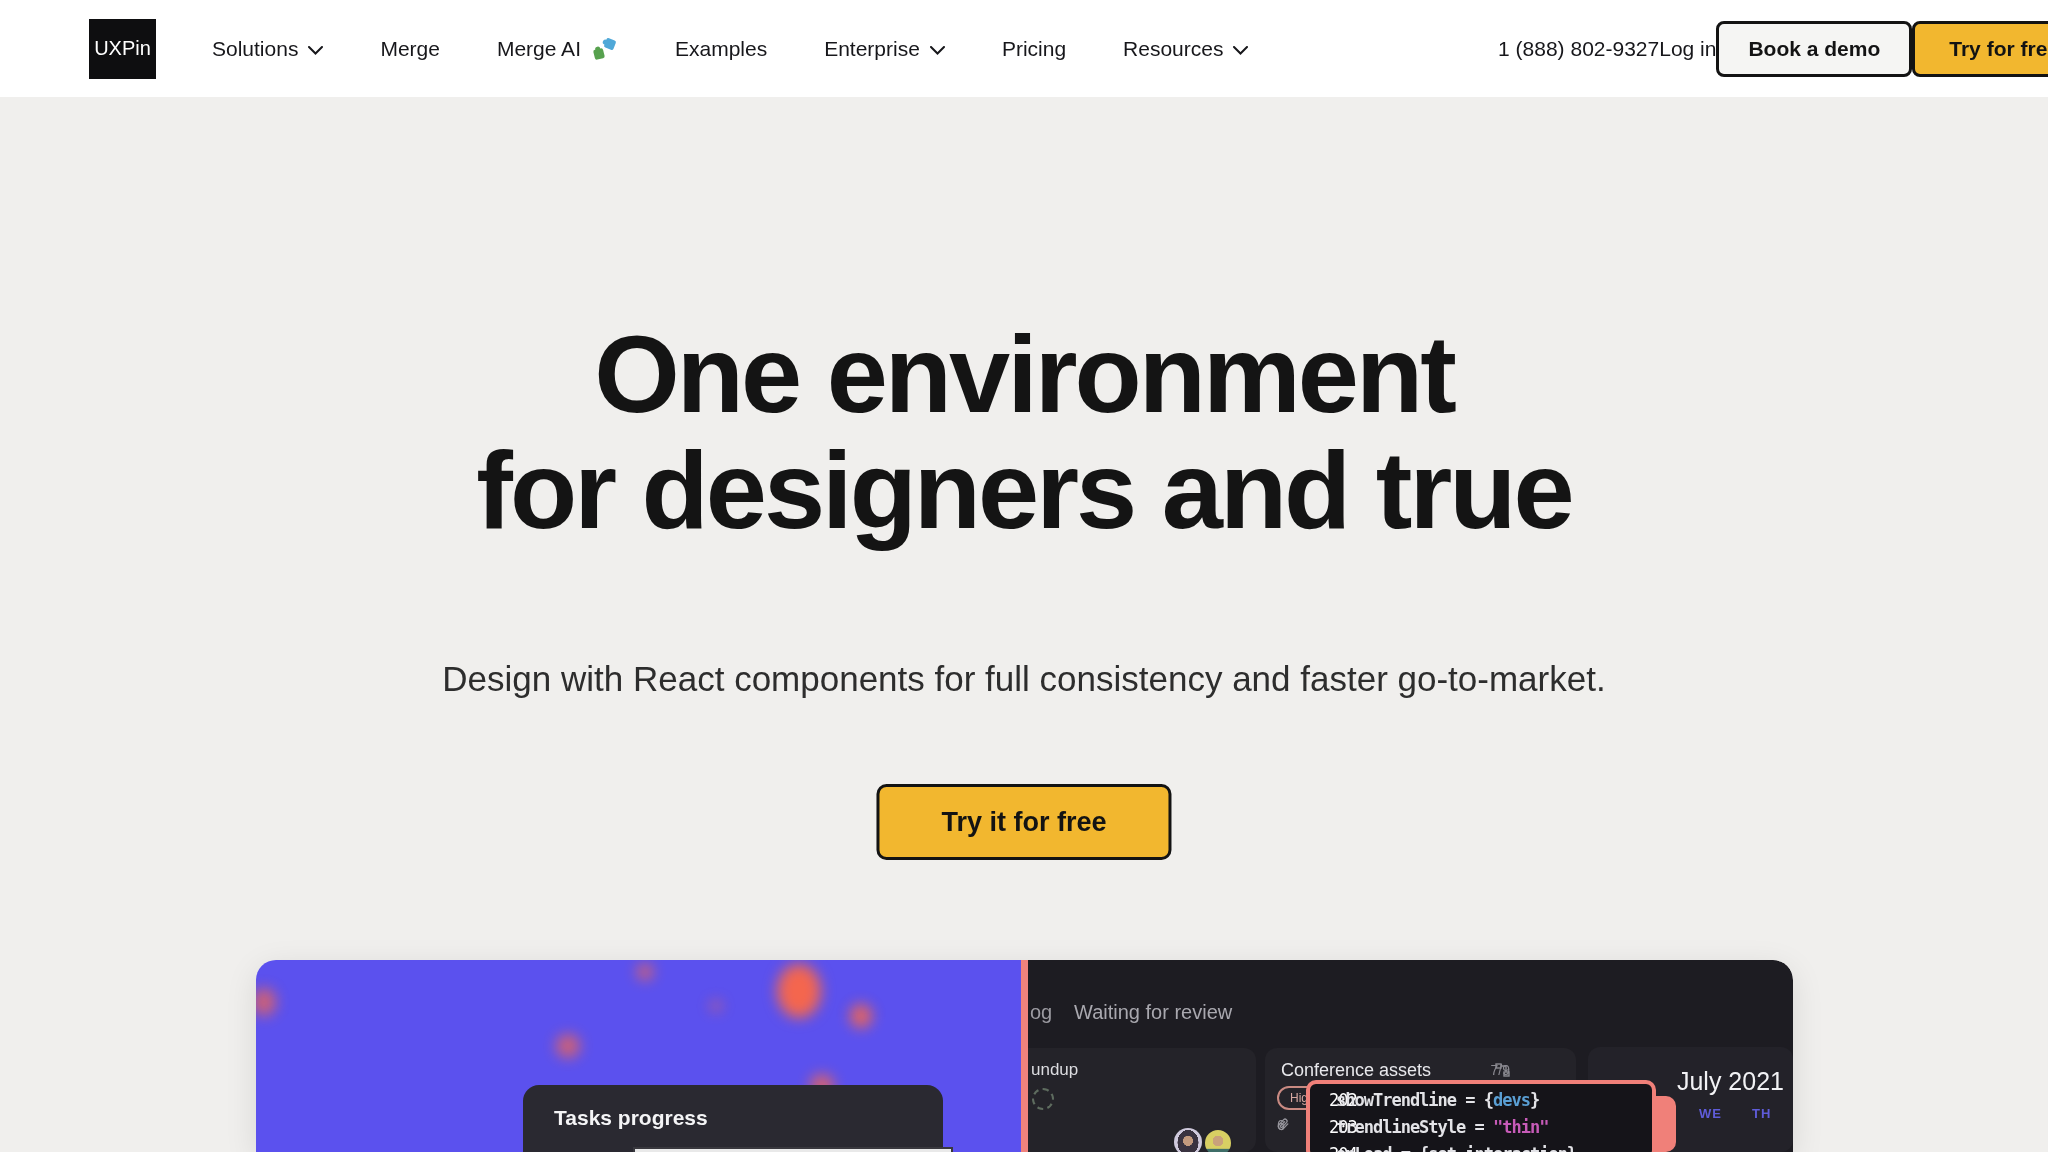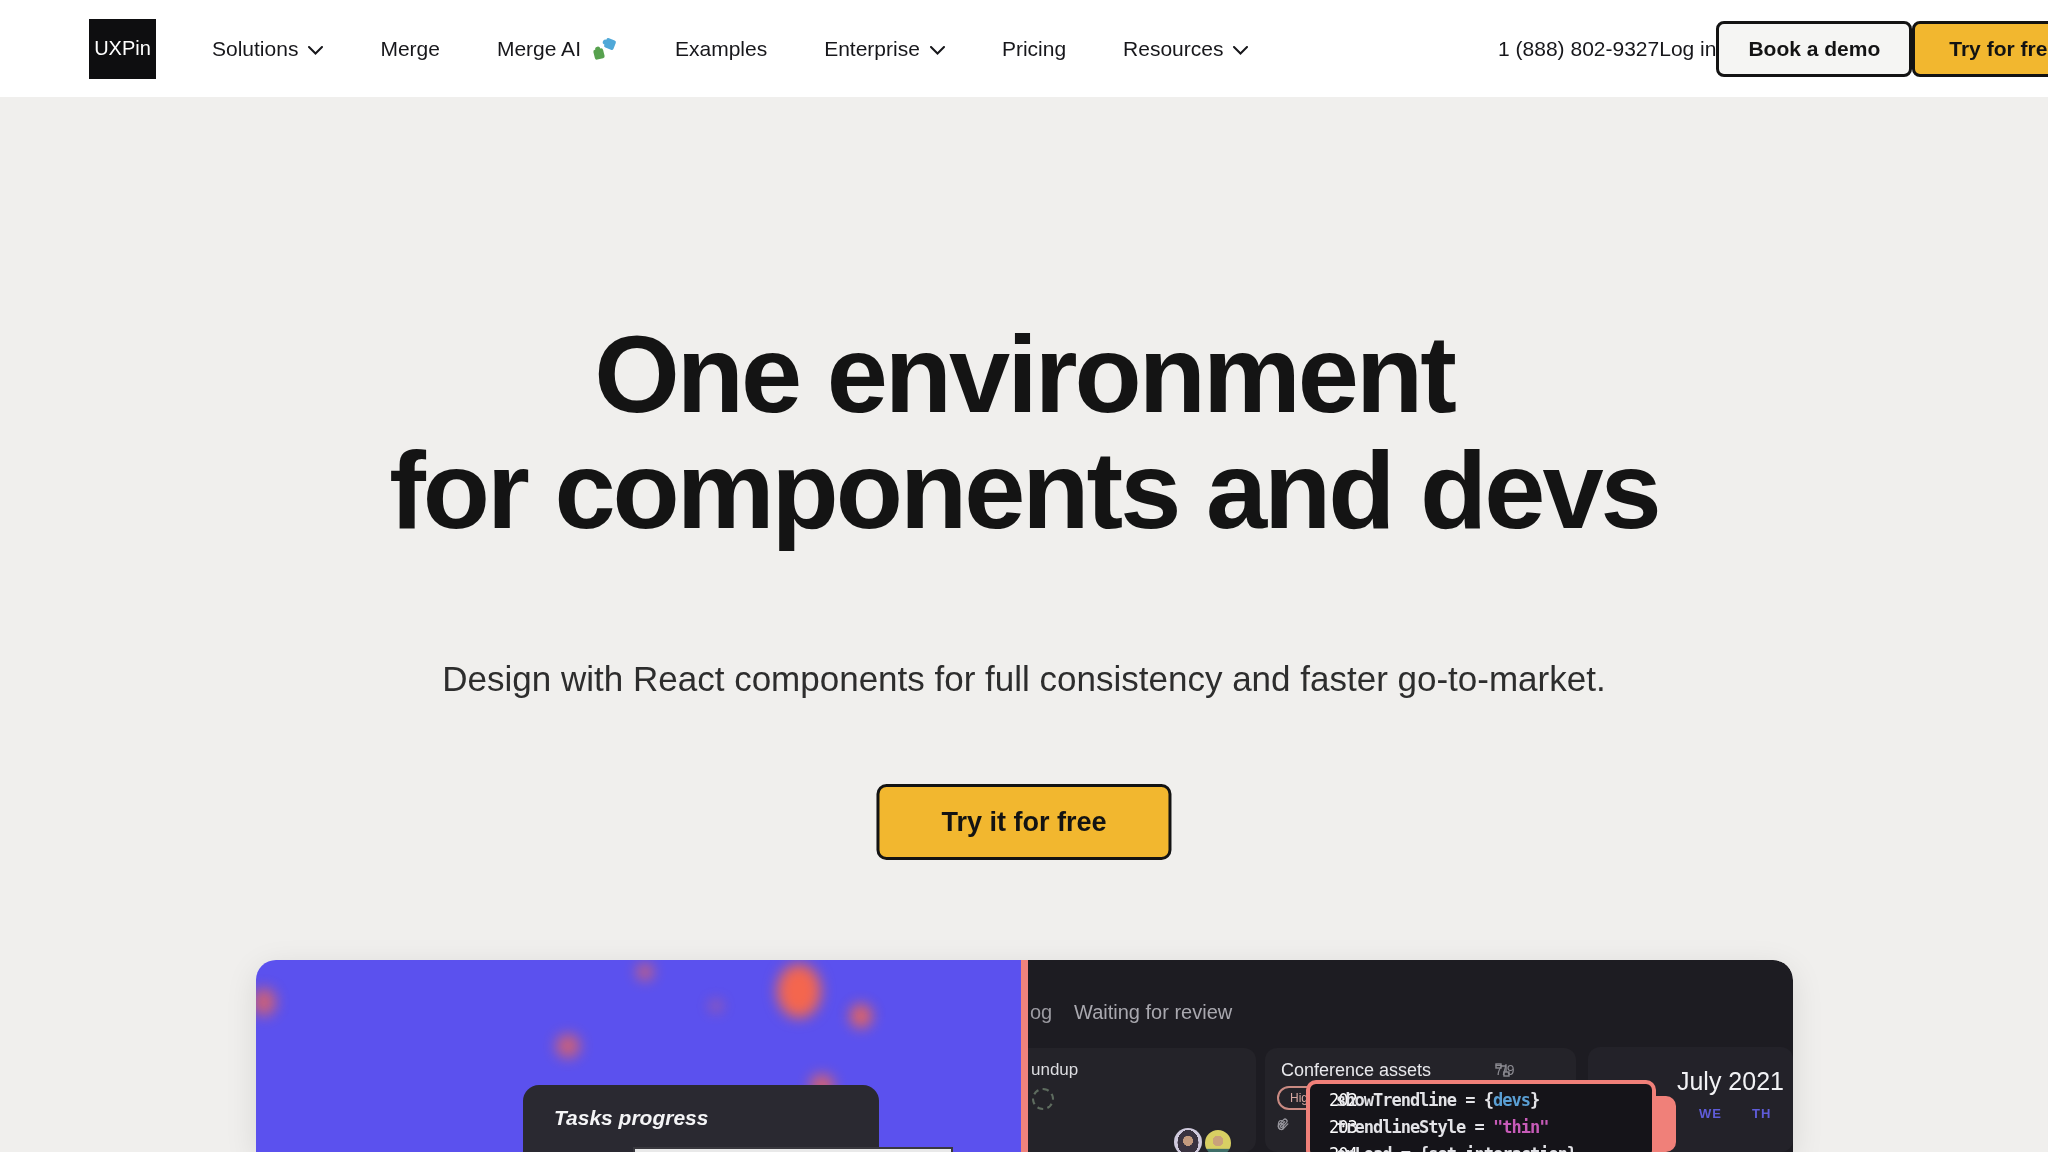--- a/index.html
+++ b/index.html
@@ -62,22 +62,22 @@
   .blob { border-radius:50%; background:#F4664E; filter:blur(7px); }
   .b1 { left:521px; top:4px;   width:44px; height:54px; }
   .b2 { left:594px; top:44px;  width:22px; height:24px; opacity:.9; }
   .b3 { left:300px; top:74px;  width:24px; height:24px; opacity:.75; }
   .b4 { left:381px; top:4px;   width:16px; height:16px; opacity:.8; }
   .b5 { left:-4px;  top:28px;  width:24px; height:28px; opacity:.75; }
   .b6 { left:554px; top:114px; width:24px; height:24px; opacity:.8; }
   .b7 { left:454px; top:40px;  width:12px; height:12px; opacity:.55; }
 
   .tasks-card {
-    left:267px; top:125px; width:356px; height:67px;
-    background:#2A2931; border-radius:16px 16px 0 0;font-style:italic;
+    left:267px; top:125px; width:420px; height:67px;
+    background:#2A2931; border-radius:16px 16px 0 0;
   }
   .tasks-title { left:31px; top:21px; font-size:21px; font-weight:700; color:#F4F4F6; white-space:nowrap; }
   .progress-bar {
     left:377px; top:187px; width:320px; height:12px;
     background:#E9E9E9; border:2px solid #39383E; z-index:7;
   }
 
   .divider { left:765px; top:0; width:7px; height:192px; background:#EF827C; z-index:3; }
 
   .panel { left:772px; top:0; width:765px; height:192px; background:#1D1C22; border-radius:0 20px 0 0; }
@@ -95,21 +95,21 @@
       radial-gradient(ellipse 62% 74% at 50% 52%, #3A3340 0 60%, transparent 61%),
       #CFC9DC; }
   .avatar-2 { left:175px; width:30px; height:30px; border:2px solid #242329;
     background:
       radial-gradient(circle at 50% 42%, #C9A17B 0 26%, transparent 27%),
       linear-gradient(to top, #3F6E68 0 28%, transparent 29%),
       #D8CF63; }
 
   .card2 { left:237px; width:311px; border-radius:12px; }
   .card2-title { left:16px; top:12px; font-size:18px; color:#E8E8EC; white-space:nowrap; }
-  .card2-count { left:230px; top:15px; font-size:14px; color:#8B8A91; display:flex; gap:6px; align-items:center; }
+  .card2-count { left:230px; top:15px; font-size:14px; color:#8B8A91; display:flex; gap:6px; align-items:center;justify-content:flex-end; }
   .card2-count svg { position:static; }
   .pill {
     left:12px; top:38px; padding:3px 11px; border:2px solid #C98A82;
     border-radius:13px; font-size:12px; color:#D8A9A2; white-space:nowrap;
   }
   .attach { left:12px; top:70px; font-size:14px; color:#97969D; display:flex; gap:6px; align-items:center; }
   .attach svg { position:static; }
 
   .codeblock {
     left:278px; top:120px; width:350px; height:80px;
@@ -185,21 +185,21 @@
   <div class="nav-right">
     <a class="nav-phone">1 (888) 802-9327</a>
     <a class="nav-login">Log in</a>
     <button class="btn btn-demo">Book a demo</button>
     <button class="btn btn-try">Try for free</button>
   </div>
 </nav>
 
 <h1 class="hero-title">
   <div>One environment</div>
-  <div>for components and devs</div>
+  <div>for designers and true</div>
 </h1>
 
 <p class="hero-sub">
   <br>
   <span>Design with React components for full consistency and faster go-to-market.</span>
 </p>
 
 <button class="btn cta">Try it for free</button>
 
 <div class="mockup">

